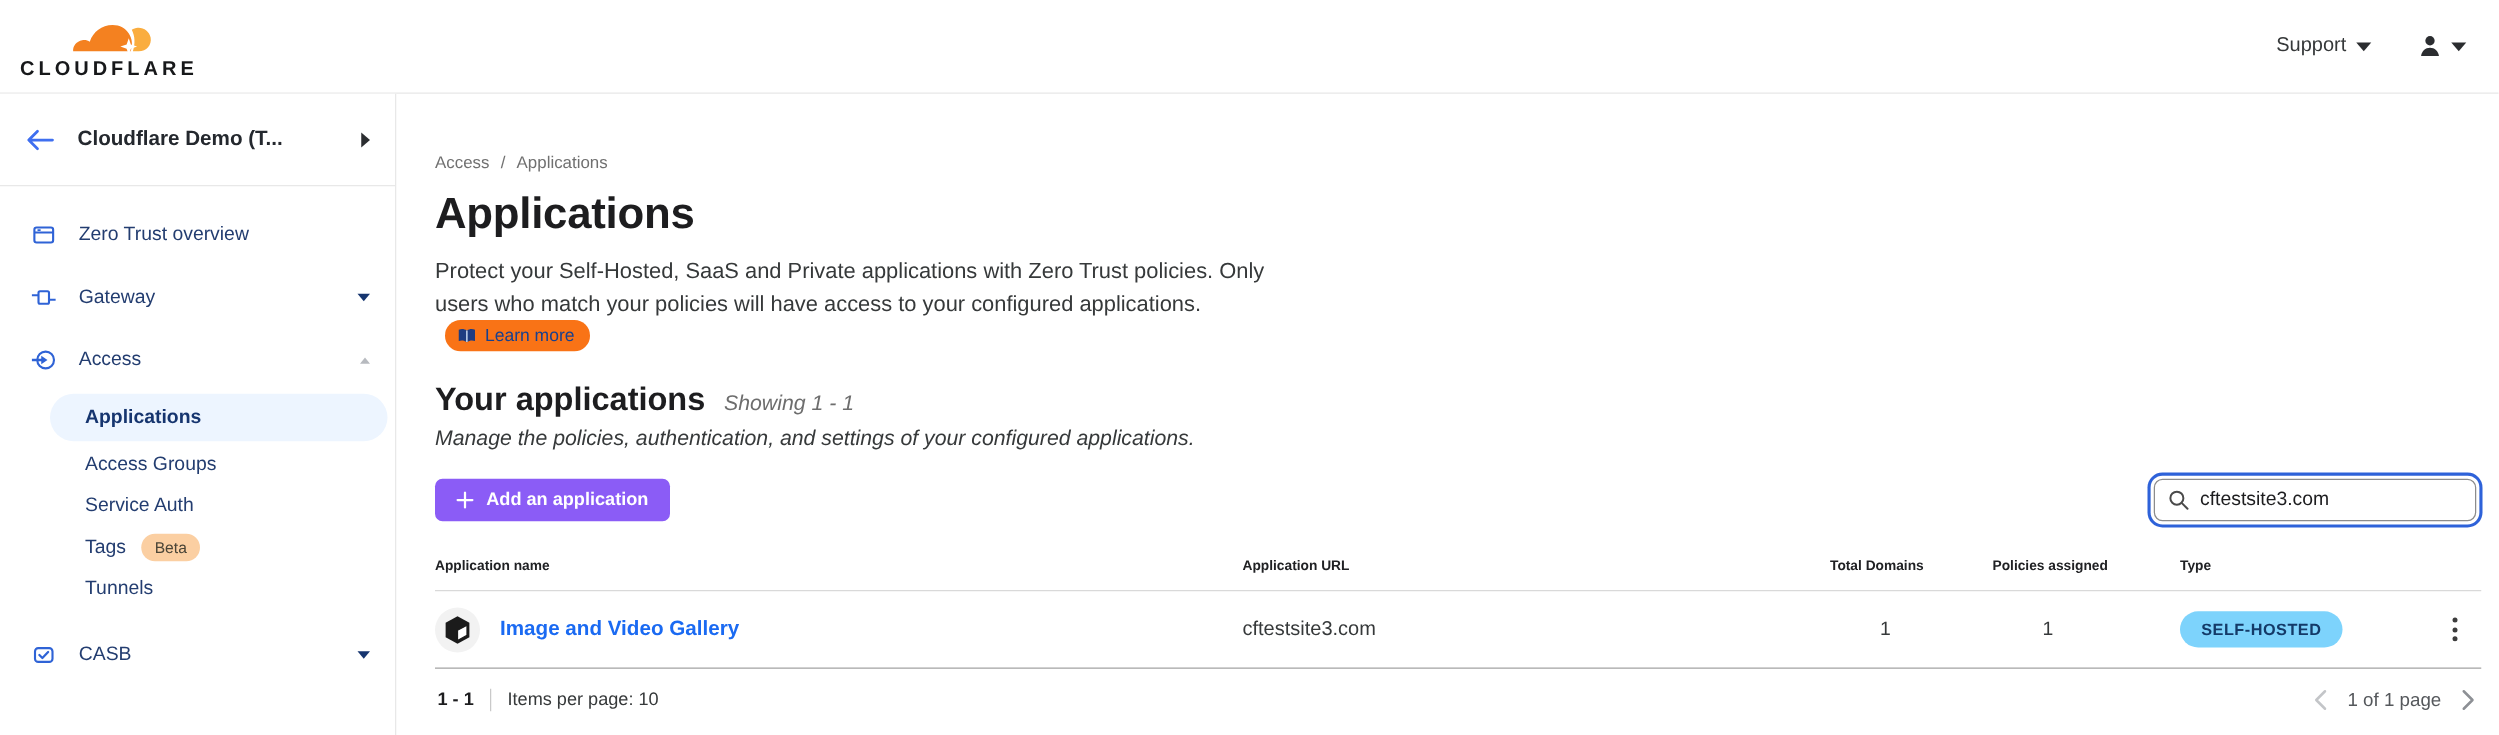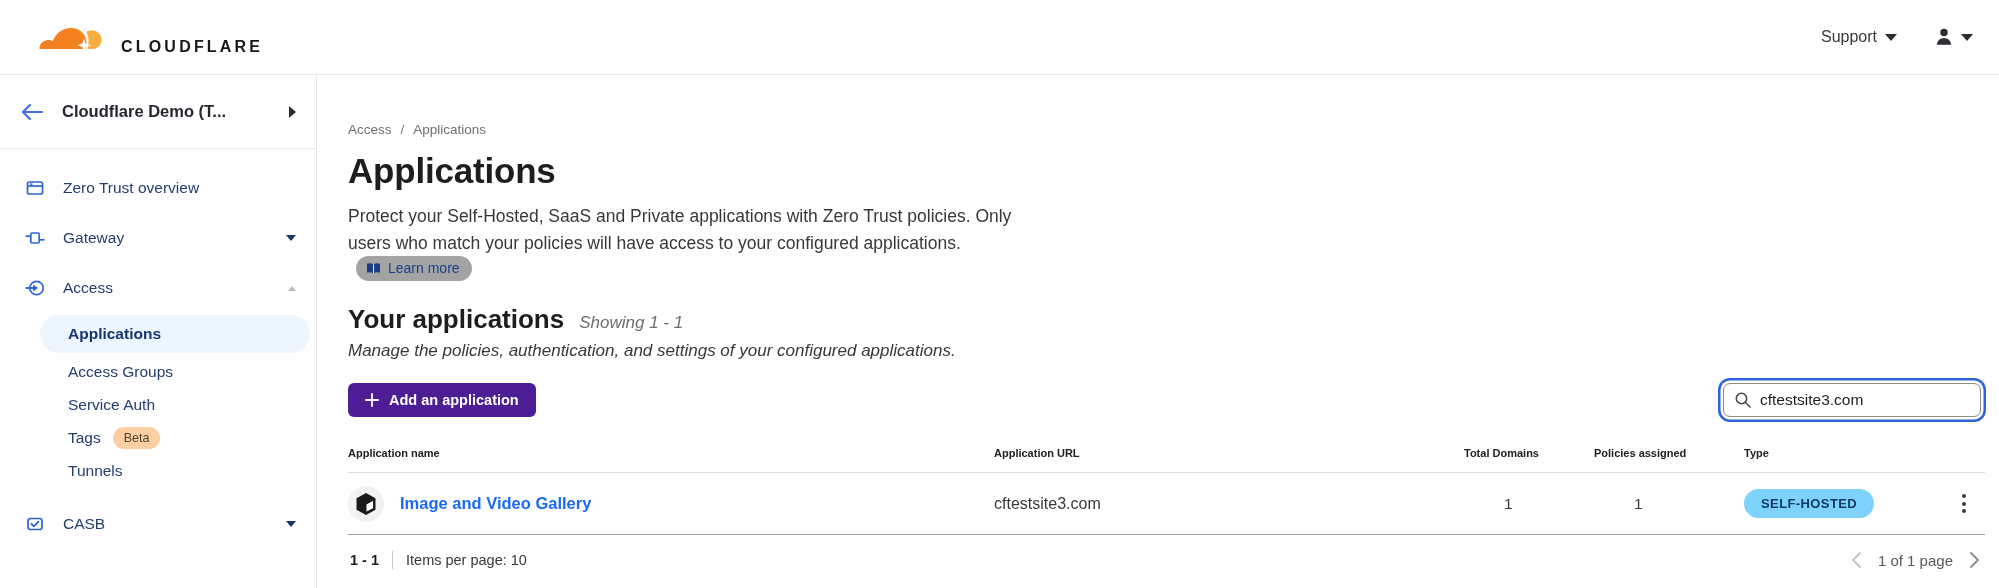--- a/index.html
+++ b/index.html
@@ -4,21 +4,21 @@
 <style>
   * { box-sizing: border-box; margin: 0; padding: 0; }
   html,body { width:1999px; height:588px; }
   body {
     font-family: "Liberation Sans", sans-serif;
     background:#fff; color:#36393a; overflow:hidden;
   }
   
   .topbar { height:75px; display:flex; align-items:center; justify-content:space-between;
             padding:0 26px 0 16px; border-bottom:1px solid #e8e8e8; background:#fff; }
-  .logo { display:flex; flex-direction:row; align-items:flex-end; gap:1px; cursor:pointer; }
+  .logo { display:flex; flex-direction:column; align-items:center; gap:1px; cursor:pointer; }
   .brand { font-size:16px; font-weight:800; letter-spacing:3.2px; color:#17181a; line-height:1; }
   .topbar-right { display:flex; align-items:center; gap:36px; }
   .support { display:flex; align-items:center; gap:8px; background:none; border:none;
              font-family:inherit; font-size:16px; color:#36393a; cursor:pointer; }
   .user-menu { display:flex; align-items:center; gap:6px; background:none; border:none; cursor:pointer; }
   .caret-dark { width:0; height:0; border-left:6px solid transparent; border-right:6px solid transparent;
                 border-top:7px solid #2b2d30; }
   
   .shell { display:flex; height:513px; }
   .sidebar { width:317px; flex-shrink:0; border-right:1px solid #e8e8e8; background:#fff; }
@@ -44,29 +44,29 @@
                      background:#edf5ff; font-weight:700; color:#16356f; }
   .beta-badge { margin-left:12px; background:#fbcfa2; color:#4a4537; font-size:12.5px;
                 padding:4px 11px; border-radius:999px; }
   .casb { margin-top:12px; }
   
   .main { flex:1; padding:47px 14px 0 31px; }
   .breadcrumb { font-size:13.5px; color:#707070; display:flex; gap:9px; align-items:center; }
   .breadcrumb .crumb { cursor:pointer; }
   .page-title { font-size:35px; font-weight:700; color:#1d1d1f; margin-top:14px; letter-spacing:-0.2px; }
   .page-desc { margin-top:12px; max-width:705px; font-size:17.5px; line-height:1.52; color:#36393a; }
-  .learn-more { display:inline-flex; align-items:center; gap:7px; background:#a3a3a3; color:#17408f;
+  .learn-more { display:inline-flex; align-items:center; gap:7px; background:#f97316; color:#17408f;
                 font-size:14px; padding:4px 12px 5px 10px; border-radius:999px; border:none;
                 font-family:inherit; cursor:pointer; vertical-align:2px; margin-left:8px; }
   .section-head { margin-top:20px; display:flex; align-items:baseline; gap:15px; }
   .section-title { font-size:26px; font-weight:700; color:#1d1d1f; }
   .showing { font-size:17px; font-style:italic; color:#6d6d6d; }
   .section-sub { margin-top:6px; font-size:17px; color:#36393a;font-style:italic; }
   .toolbar { margin-top:22px; display:flex; align-items:center; justify-content:space-between; }
-  .add-btn { display:flex; align-items:center; gap:10px; background:#4c1d95; color:#fff; border:none;
+  .add-btn { display:flex; align-items:center; gap:10px; background:#8b5cf6; color:#fff; border:none;
              border-radius:6px; height:34px; padding:0 17px; font-family:inherit; font-size:14.5px;
              font-weight:700; cursor:pointer; }
   .search-wrap { position:relative; width:258px; margin-right:4px; }
   .search-input { width:100%; height:34px; border:1.5px solid #8c8c8c; border-radius:7px;
                   padding:0 10px 0 36px; font-family:inherit; font-size:15.5px; color:#1d1d1f;
                   outline:none; box-shadow:0 0 0 2.5px #fff, 0 0 0 5px #2e62d9; }
   .search-icon { position:absolute; left:11px; top:8px; pointer-events:none; }
   
   .table { margin-top:30px; }
   .tgrid { display:grid; grid-template-columns:minmax(0,1fr) 470px 130px 150px 185px 56px;

